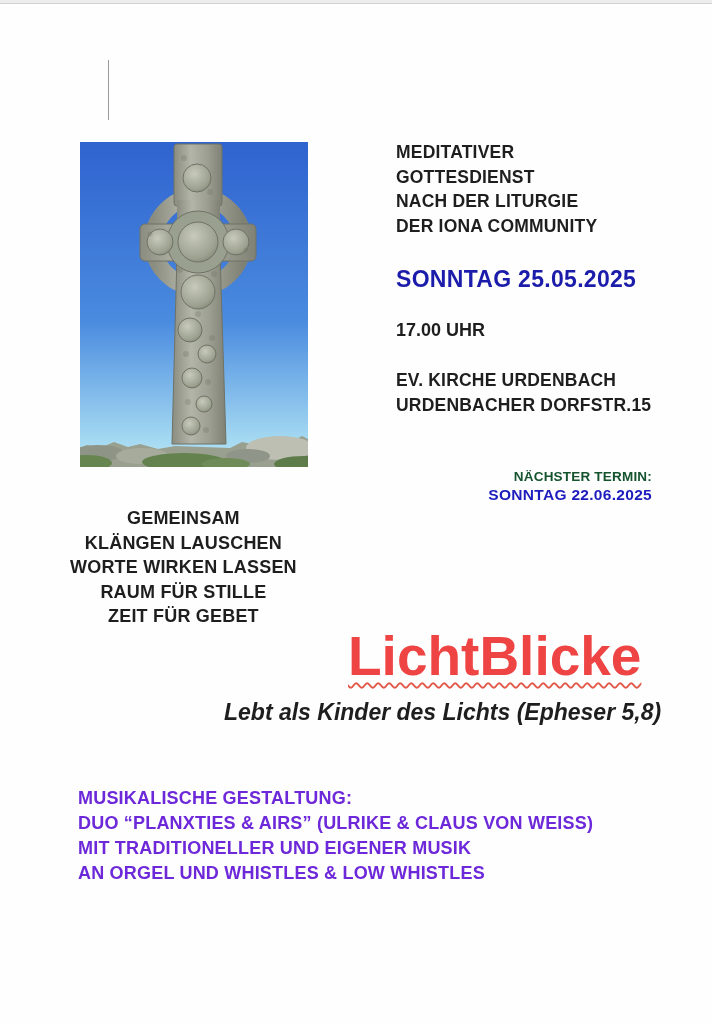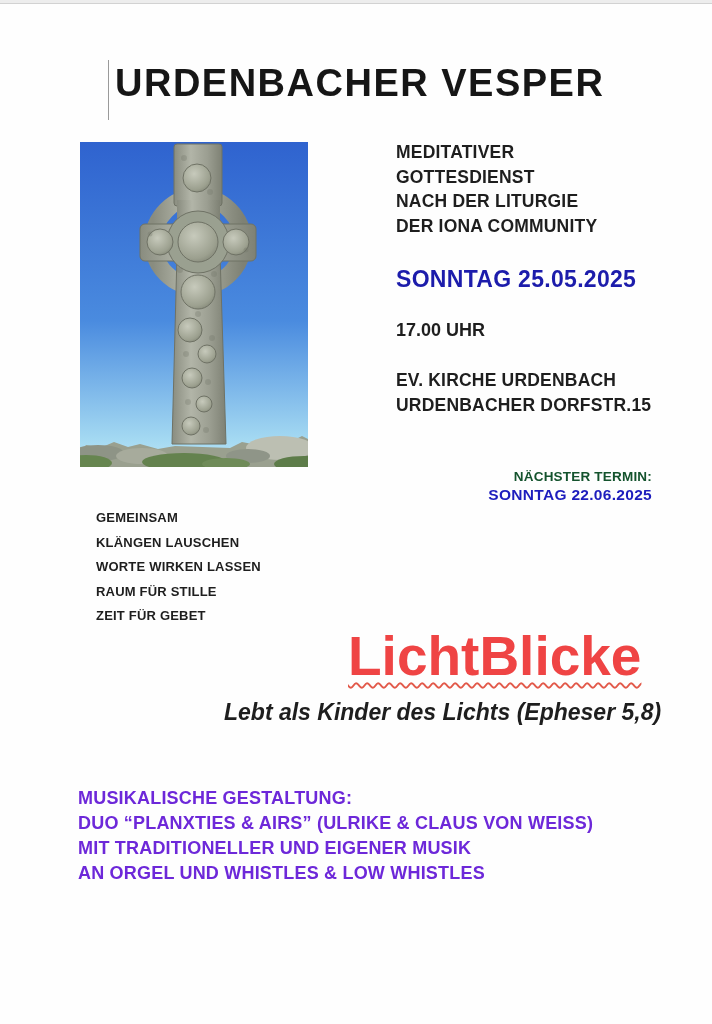--- a/index.html
+++ b/index.html
@@ -47,23 +47,23 @@
     font-size: 17.5px; font-weight: 700; line-height: 24.5px;
     color: #1e1e1e; letter-spacing: 0.2px;
   }
   .next-block {
     position: absolute; right: 60px; top: 468px;
     text-align: right; line-height: 18px;
   }
   .next-label { font-size: 13.5px; font-weight: 700; color: #14532d; letter-spacing: 0.2px; }
   .next-date  { font-size: 15.5px; font-weight: 700; color: #1d1dbd; letter-spacing: 0.3px; }
   .invite-block {
-    position: absolute; left: 96px; top: 506px;
-    font-size: 13px; font-weight: 700; line-height: 24.6px;
-    color: #1e1e1e; letter-spacing: 0.2px;
+    position: absolute; left: 70px; top: 506px;
+    font-size: 18px; font-weight: 700; line-height: 24.6px;
+    color: #1e1e1e; letter-spacing: 0.2px; text-align: center;
   }
   .theme-title {
     position: absolute; left: 348px; top: 626px;
     font-size: 55px; font-weight: 700; line-height: 1.1;
     color: #ef4444; white-space: nowrap;
     text-decoration: underline;
     text-decoration-style: wavy;
     text-decoration-color: #e2594a;
     text-decoration-thickness: 2px;
     text-underline-offset: 7px;
@@ -81,21 +81,20 @@
   .line { white-space: nowrap; }
 </style>
 </head>
 <body>
 
 <div class="page">
 
   <div class="top-strip"></div>
   <div class="cursor-line"></div>
 
-  <div class="title">URDENBACHER VESPER</div>
 
   <div class="photo">
     <svg width="228" height="325" viewBox="0 0 228 325" xmlns="http://www.w3.org/2000/svg">
       <defs>
         <linearGradient id="sky" x1="0" y1="0" x2="0" y2="1">
           <stop offset="0" stop-color="#2f63cf"></stop>
           <stop offset="0.55" stop-color="#4a8bdf"></stop>
           <stop offset="0.92" stop-color="#a5daf2"></stop>
           <stop offset="1" stop-color="#bfe6f6"></stop>
         </linearGradient>

